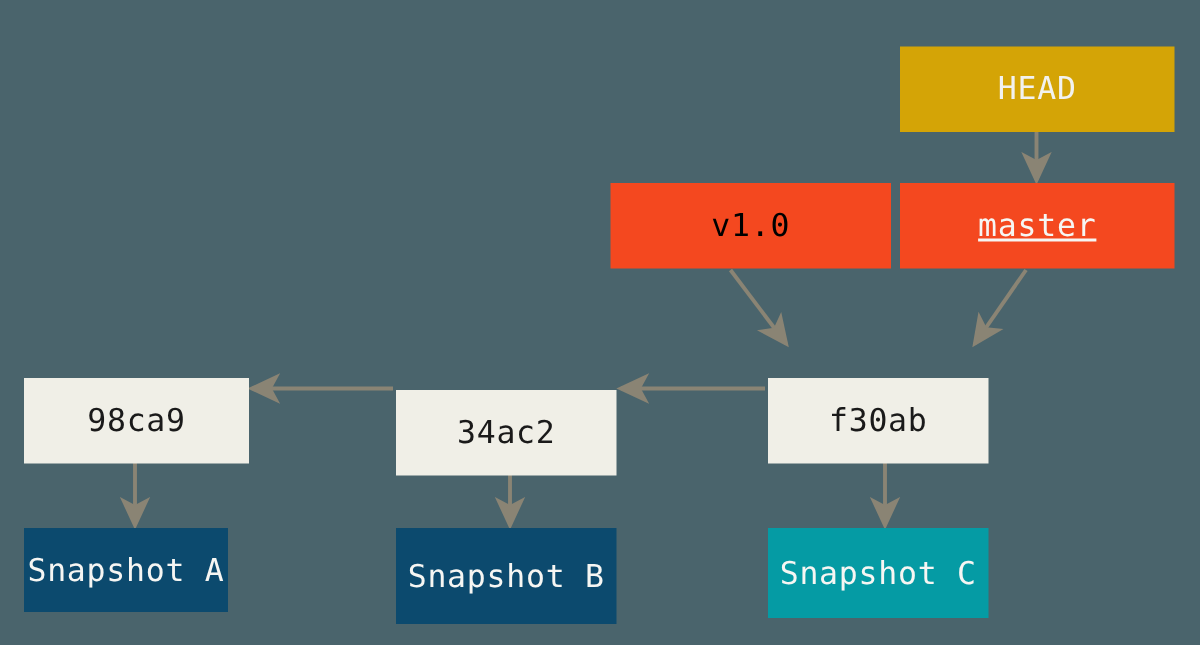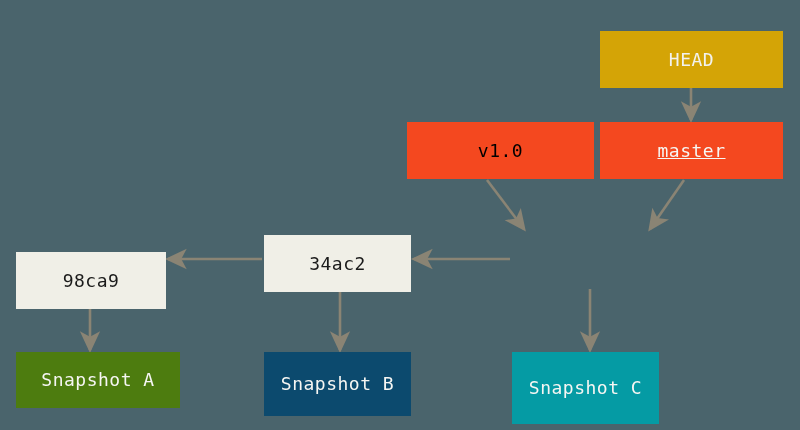--- a/index.html
+++ b/index.html
@@ -25,21 +25,21 @@
     width: 800px;
     height: 430px;
     pointer-events: none;
   }
   .node {
     position: absolute;
     display: flex;
     align-items: center;
     justify-content: center;
     box-sizing: border-box;
-    font-size: 18px;
+    font-size: 21px;
     letter-spacing: 0.5px;
     line-height: 1;
     white-space: nowrap;
   }
   .node-head {
     background: #d4a406;
     color: #f2f2ef;
   }
   .node-ref {
     background: #f4481f;
@@ -83,26 +83,29 @@
   </div>
   <div class="node node-ref" style="left: 407px; top: 122px; width: 187px; height: 57px; background: rgb(244, 72, 31); color: #000000;">
     <span>v1.0</span>
   </div>
   <div class="node node-ref" style="left: 600px; top: 122px; width: 183px; height: 57px; background: rgb(244, 72, 31); color: rgb(246, 246, 243); text-decoration: underline;">
     <span>master</span>
   </div>
   <div class="node node-commit" style="left: 16px; top: 231px; width: 150px; height: 57px; background: rgb(240, 239, 231); color: rgb(26, 26, 26);">
     <span>98ca9</span>
   </div>
-  <div class="node node-commit" style="left: 264px; top: 214px; width: 147px; height: 57px; background: rgb(240, 239, 231); color: rgb(26, 26, 26);">
+  <div class="node node-commit" style="left: 264px; top: 239px; width: 147px; height: 57px; background: rgb(240, 239, 231); color: rgb(26, 26, 26);">
     <span>34ac2</span>
   </div>
-  <div class="node node-snapshot" style="left: 16px; top: 352px; width: 164px; height: 56px; background: #4d7c0f; color: rgb(246, 246, 243);">
+  <div class="node node-commit" style="left: 512px; top: 231px; width: 147px; height: 57px; background: rgb(240, 239, 231); color: rgb(26, 26, 26);">
+    <span>f30ab</span>
+  </div>
+  <div class="node node-snapshot" style="left: 16px; top: 352px; width: 136px; height: 56px; background: #0c4a6e; color: rgb(246, 246, 243);">
     <span>Snapshot A</span>
   </div>
   <div class="node node-snapshot" style="left: 264px; top: 352px; width: 147px; height: 64px; background: #0c4a6e; color: rgb(246, 246, 243);">
     <span>Snapshot B</span>
   </div>
-  <div class="node node-snapshot" style="left: 512px; top: 352px; width: 147px; height: 72px; background: rgb(5, 155, 164); color: rgb(246, 246, 243);">
+  <div class="node node-snapshot" style="left: 512px; top: 352px; width: 147px; height: 60px; background: rgb(5, 155, 164); color: rgb(246, 246, 243);">
     <span>Snapshot C</span>
   </div>
 
 </div>
 
 </body></html>

